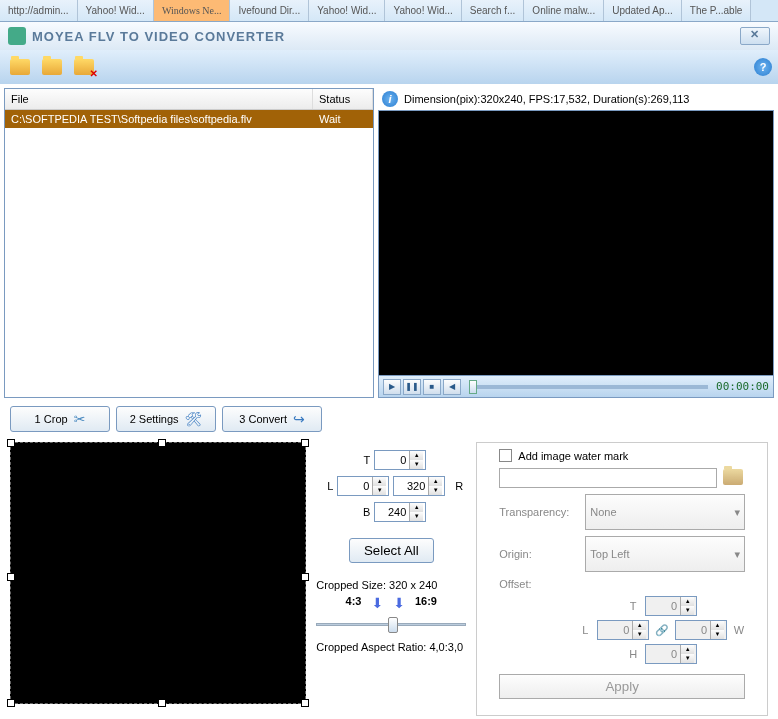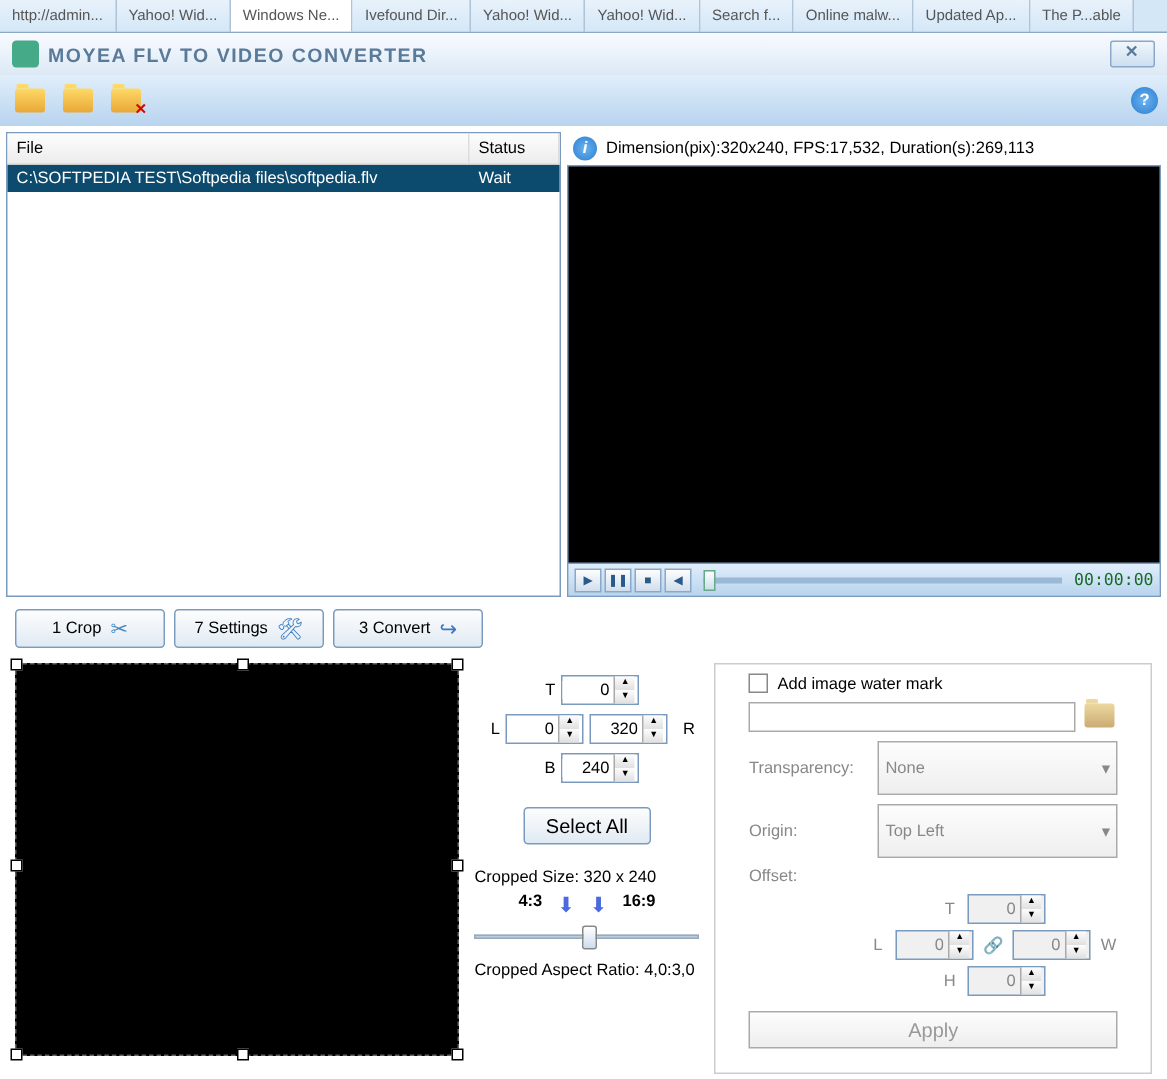--- a/index.html
+++ b/index.html
@@ -1,40 +1,40 @@
 <!DOCTYPE html>
 <html><head>
 <meta charset="utf-8">
 <style>
 * { box-sizing: border-box; margin: 0; padding: 0; }
 body { font-family: Tahoma, Arial, sans-serif; font-size: 11px; background: #fff; color: #000; width: 778px; height: 719px; overflow: hidden; }
 
 .tabs { display: flex; background: #d4e7f7; height: 22px; border-bottom: 1px solid #8aa8c8; }
 .tab { padding: 3px 8px; font-size: 10px; color: #555; border-right: 1px solid #b0c4d8; background: linear-gradient(#e8f2fb, #d4e7f7); display: flex; align-items: center; gap: 3px; white-space: nowrap; overflow: hidden; }
-.tab.active { background: #ffffff; }
+.tab.active { background: #fdba74; font-family: Liberation Serif, serif; }
 
 .title-bar { height: 28px; background: linear-gradient(#f8fbff, #dce9f5); display: flex; align-items: center; padding: 0 8px; font-size: 13px; color: #5a7a9a; font-weight: bold; letter-spacing: 1px; }
 .title-icon { width: 18px; height: 18px; margin-right: 6px; background: #4a8; border-radius: 3px; }
 .win-btn { margin-left: auto; width: 30px; height: 18px; background: linear-gradient(#f0f6fc,#cddff0); border: 1px solid #8aa8c8; border-radius: 2px; text-align: center; font-size: 11px; }
 
 .toolbar { height: 34px; background: linear-gradient(#e0eefb, #b8d4ee); display: flex; align-items: center; padding: 0 6px; gap: 4px; }
 .tb-btn { width: 28px; height: 24px; display: flex; align-items: center; justify-content: center; }
 .folder { width: 20px; height: 16px; background: linear-gradient(#ffd966, #e8a838); border-radius: 2px; position: relative; }
 .folder::before { content:''; position:absolute; top:-3px; left:1px; width:8px; height:3px; background:#ffd966; border-radius:1px 1px 0 0; }
 .folder-x::after { content:'✕'; position:absolute; right:-4px; bottom:-4px; color:#d00; font-size:10px; font-weight:bold; }
 .help-btn { margin-left: auto; width: 18px; height: 18px; border-radius: 50%; background: radial-gradient(#6cb3f0,#2a7dd0); color: #fff; text-align: center; line-height: 18px; font-weight: bold; }
 
 .main { display: flex; padding: 4px; gap: 4px; height: 318px; }
 .file-panel { flex: 0 0 370px; display:flex; flex-direction:column; }
 .list { flex:1; border: 1px solid #7a9ac0; background: #fff; }
 .list-header { display: flex; background: linear-gradient(#fdfdfd,#ececec); border-bottom: 1px solid #ccc; }
 .list-header > div { padding: 4px 6px; border-right: 1px solid #ddd; }
 .col-file { flex: 1; }
 .col-status { width: 60px; }
-.list-row { display: flex; background: #0c4a6e; color: #fff; }
+.list-row { display: flex; background: #a16207; color: #fff; }
 .list-row > div { padding: 3px 6px; }
 
 .preview-panel { flex: 1; display:flex; flex-direction:column; }
 .info-bar { display:flex; align-items:center; gap:6px; padding:3px 4px; background:#fff; }
 .info-icon { width:16px; height:16px; border-radius:50%; background:radial-gradient(#6cb3f0,#2a7dd0); color:#fff; text-align:center; font-style:italic; font-weight:bold; line-height:16px; }
 .video-area { flex:1; background:#000; border:1px solid #7a9ac0; }
 .playbar { height:22px; background:linear-gradient(#e0eefb,#b8d4ee); border:1px solid #7a9ac0; border-top:none; display:flex; align-items:center; padding:0 4px; gap:2px; }
 .play-ctrl { width:18px; height:16px; background:linear-gradient(#fdfdfd,#d0deed); border:1px solid #8aa8c8; display:flex; align-items:center; justify-content:center; font-size:8px; color:#2a5a8a; }
 .slider-track { flex:1; height:4px; background:#9bb8d6; margin:0 6px; position:relative; }
 .slider-thumb { position:absolute; left:0; top:-5px; width:8px; height:14px; background:linear-gradient(#fff,#cde); border:1px solid #6a8; }
@@ -166,21 +166,21 @@
     </div>
   </div>
 </div>
 
 <div class="step-buttons">
   <div class="step-btn">
       <span>1 Crop</span>
       <span class="step-icon scissors">✂</span>
     </div>
   <div class="step-btn">
-      <span>7 Settings</span>
+      <span>2 Settings</span>
       <span class="step-icon">🛠</span>
     </div>
   <div class="step-btn">
       <span>3 Convert</span>
       <span class="step-icon">↪</span>
     </div>
 </div>
 
 <div class="crop-section">
   <div class="crop-preview">

